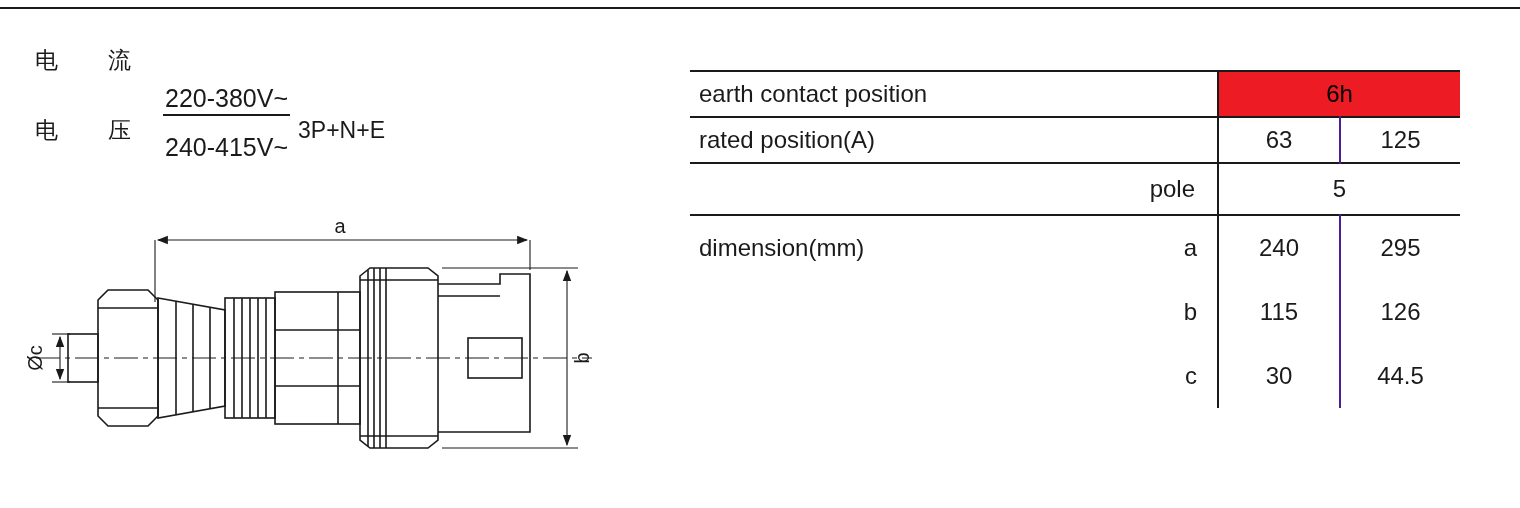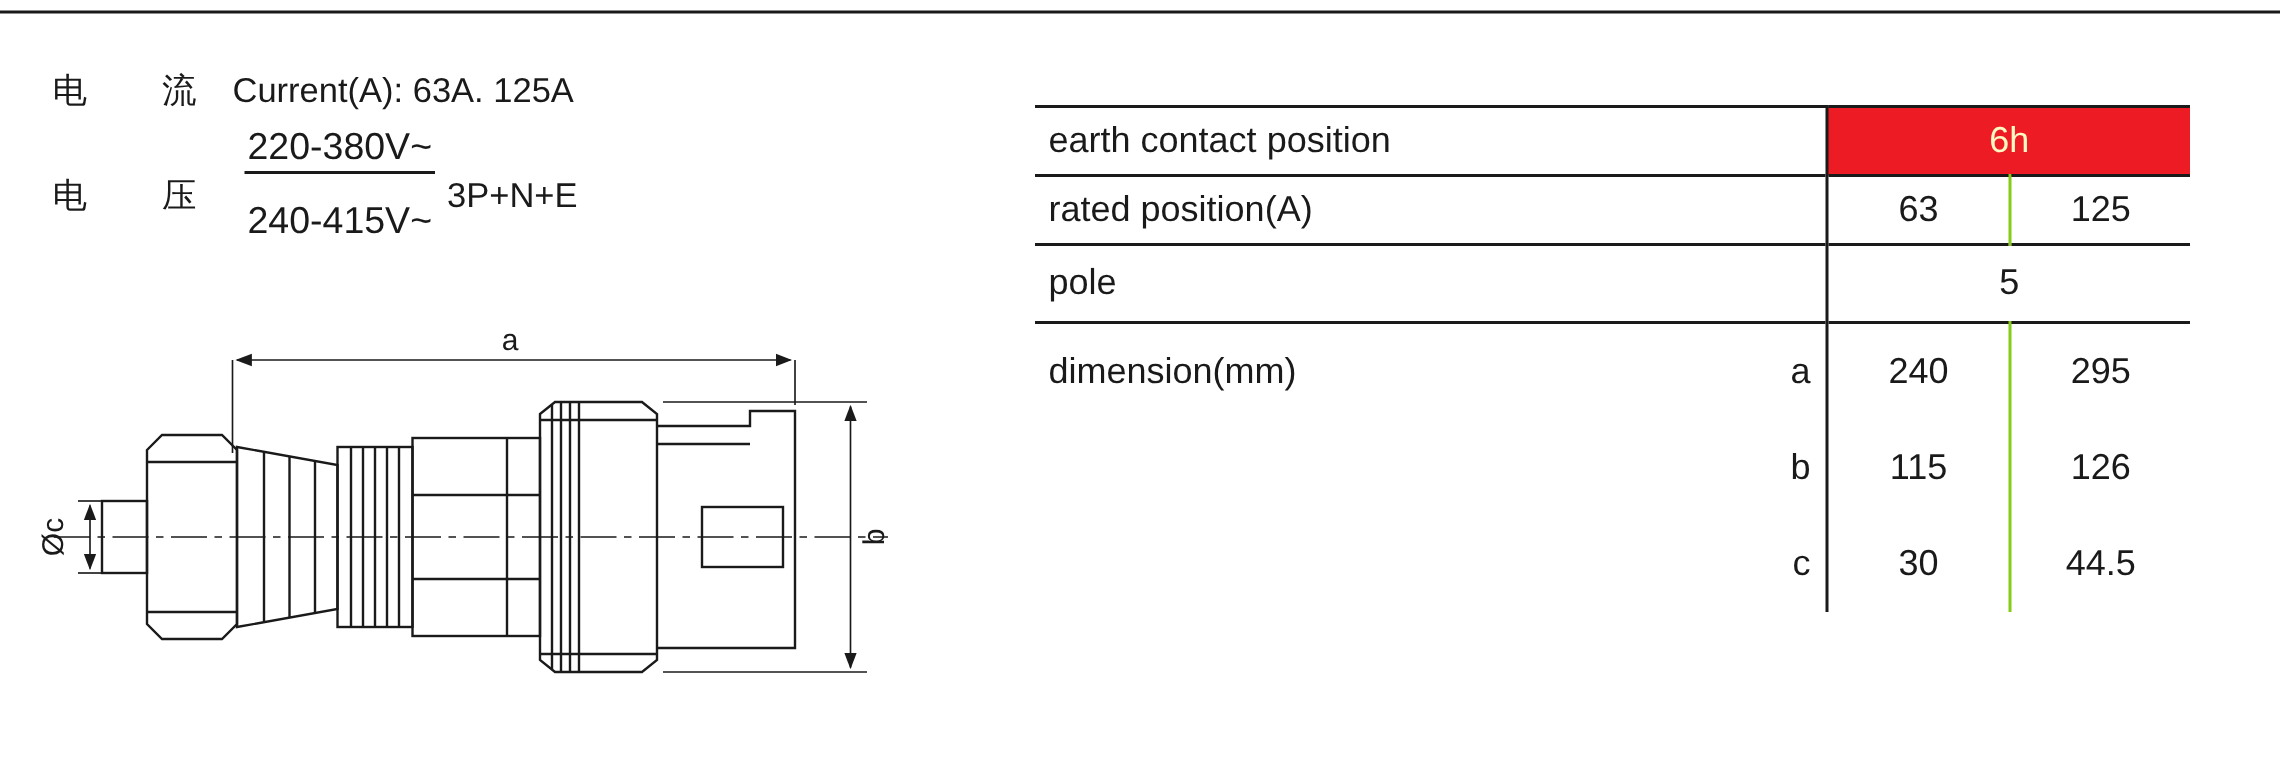--- a/index.html
+++ b/index.html
@@ -36,40 +36,39 @@
   
   .spec-table{
     position:absolute;left:690px;top:70px;width:770px;
     border-collapse:collapse;table-layout:fixed;
     font-size:24px;color:#1a1a1a;
   }
   .spec-table td{padding:0;vertical-align:middle;}
   .spec-table tr.bt td{border-top:2px solid #1a1a1a;}
   .spec-table tr.bb td{border-bottom:2px solid #1a1a1a;}
   .spec-table td.lbl{padding-left:9px;border-right:2px solid #1a1a1a;text-align:left;}
-  .spec-table td.lbl.right{text-align:left;padding-right:22px;}
-  .spec-table td.vdiv{border-right:2px solid #84cc16;}
+  .spec-table td.lbl.right{text-align:right;padding-right:22px;}
+  .spec-table td.vdiv{border-right:2px solid #4c1d95;}
   .spec-table td.val{text-align:center;}
-  .spec-table td.red{background:#ED1C24;text-align:center;color:#fef9c3;}
+  .spec-table td.red{background:#ED1C24;text-align:center;color:#000000;}
   .spec-table tr.h44 td{height:44px;}
   .spec-table tr.h50 td{height:50px;}
   .spec-table tr.h64 td{height:64px;}
-  .dimflex{display:flex;justify-content:space-between;align-items:center;padding-right:10px;}
+  .dimflex{display:flex;justify-content:space-between;align-items:center;padding-right:20px;}
 </style>
 </head>
 <body>
 
 <div class="page">
 
   <div class="top-rule"></div>
 
   <div class="specs">
     <div class="spec-line">
       <span class="cn">电流</span>
-      <span>Current(A): 63A. 125A</span>
     </div>
     <div class="spec-line">
       <span class="cn">电压</span>
       <span class="frac">
         <span class="frac-top">220-380V~</span>
         <span class="frac-bot">240-415V~</span>
       </span>
       <span>3P+N+E</span>
     </div>
   </div>

